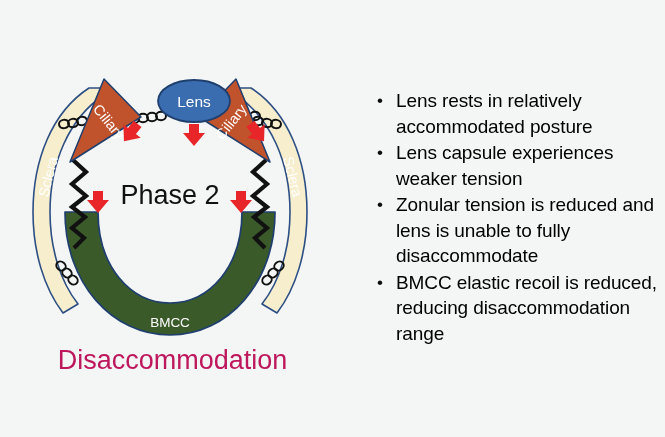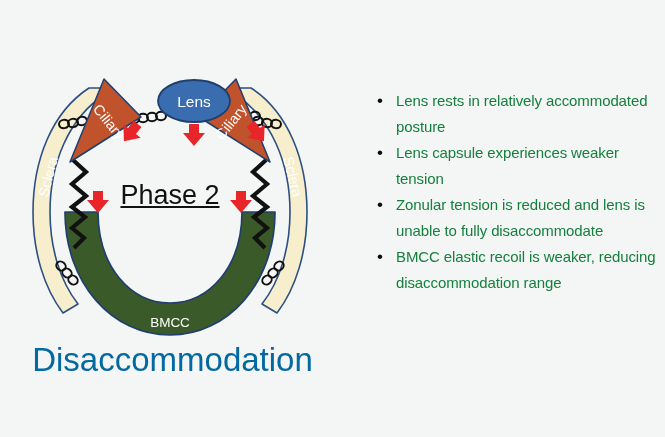--- a/index.html
+++ b/index.html
@@ -42,44 +42,43 @@
     width: 22px;
     color: #0d0d0d;
     font-size: 17px;
     line-height: 25.5px;
     text-align: left;
     padding-left: 3px;
     box-sizing: border-box;
   }
   .bullet-text {
     flex: 1 1 auto;
-    color: #15803d;
-    font-size: 15px;
+    color: #000000;
+    font-size: 19px;
     line-height: 25.5px;
     letter-spacing: -0.1px;
   }
   #phase-label {
     position: absolute;
     left: 70px;
     top: 178px;
     width: 200px;
     text-align: center;
     color: #111111;
     font-size: 27px;
     line-height: 34px;
-    text-decoration: underline;
   }
   #bottom-caption {
     position: absolute;
     left: 30px;
     top: 343px;
     width: 285px;
     text-align: center;
-    color: #0369a1;
-    font-size: 33px;
+    color: #be185d;
+    font-size: 27px;
     line-height: 34px;
   }
 </style>
 </head>
 <body>
 
 <div id="canvas" style="background: rgb(244, 245, 245);">
 
   <svg id="diagram-svg" viewBox="0 0 340 437">
 
@@ -207,17 +206,17 @@
     <div class="bullet-row">
       <div class="bullet-dot">•</div>
       <div class="bullet-text">Lens capsule experiences weaker tension</div>
     </div>
     <div class="bullet-row">
       <div class="bullet-dot">•</div>
       <div class="bullet-text">Zonular tension is reduced and lens is unable to fully disaccommodate</div>
     </div>
     <div class="bullet-row">
       <div class="bullet-dot">•</div>
-      <div class="bullet-text">BMCC elastic recoil is weaker, reducing disaccommodation range</div>
+      <div class="bullet-text">BMCC elastic recoil is reduced, reducing disaccommodation range</div>
     </div>
   </div>
 
 </div>
 
 </body></html>

